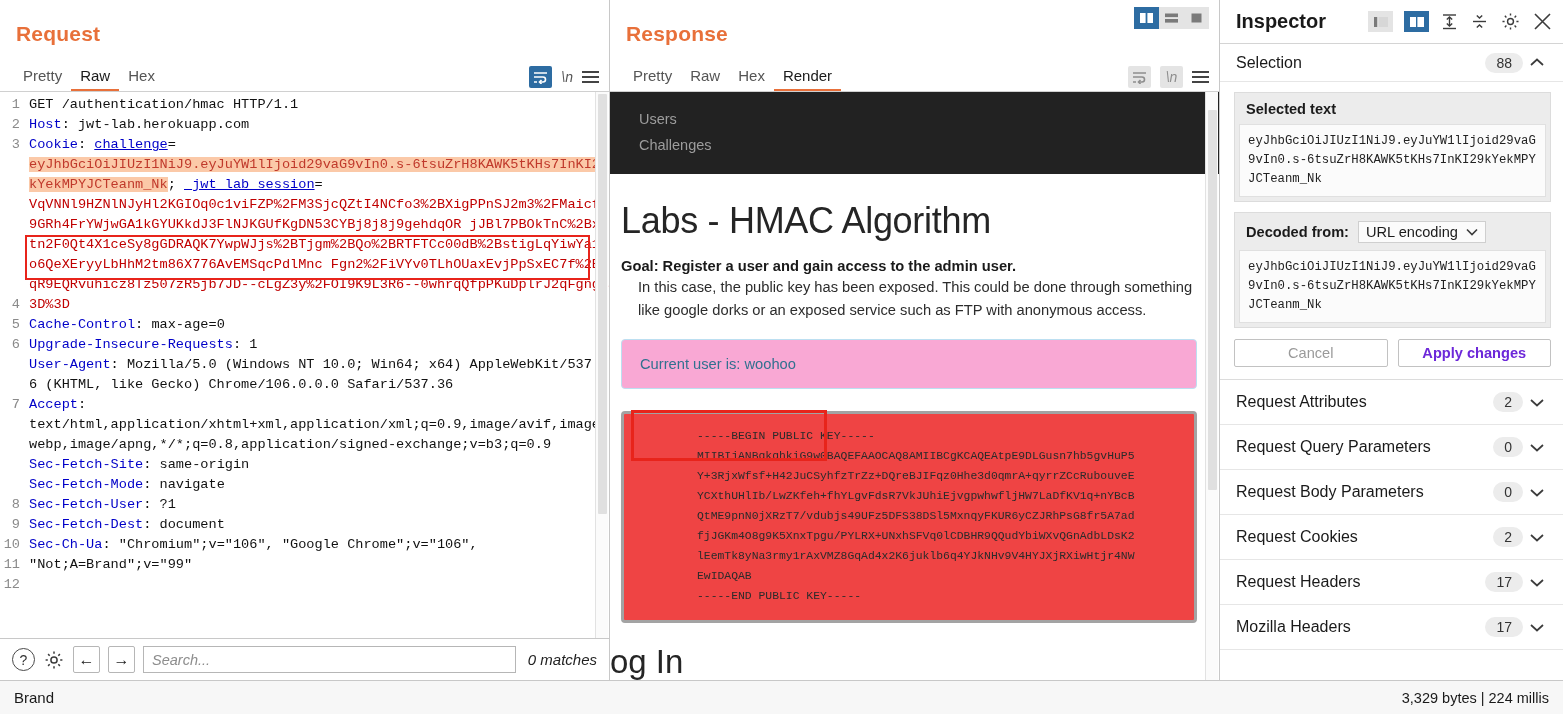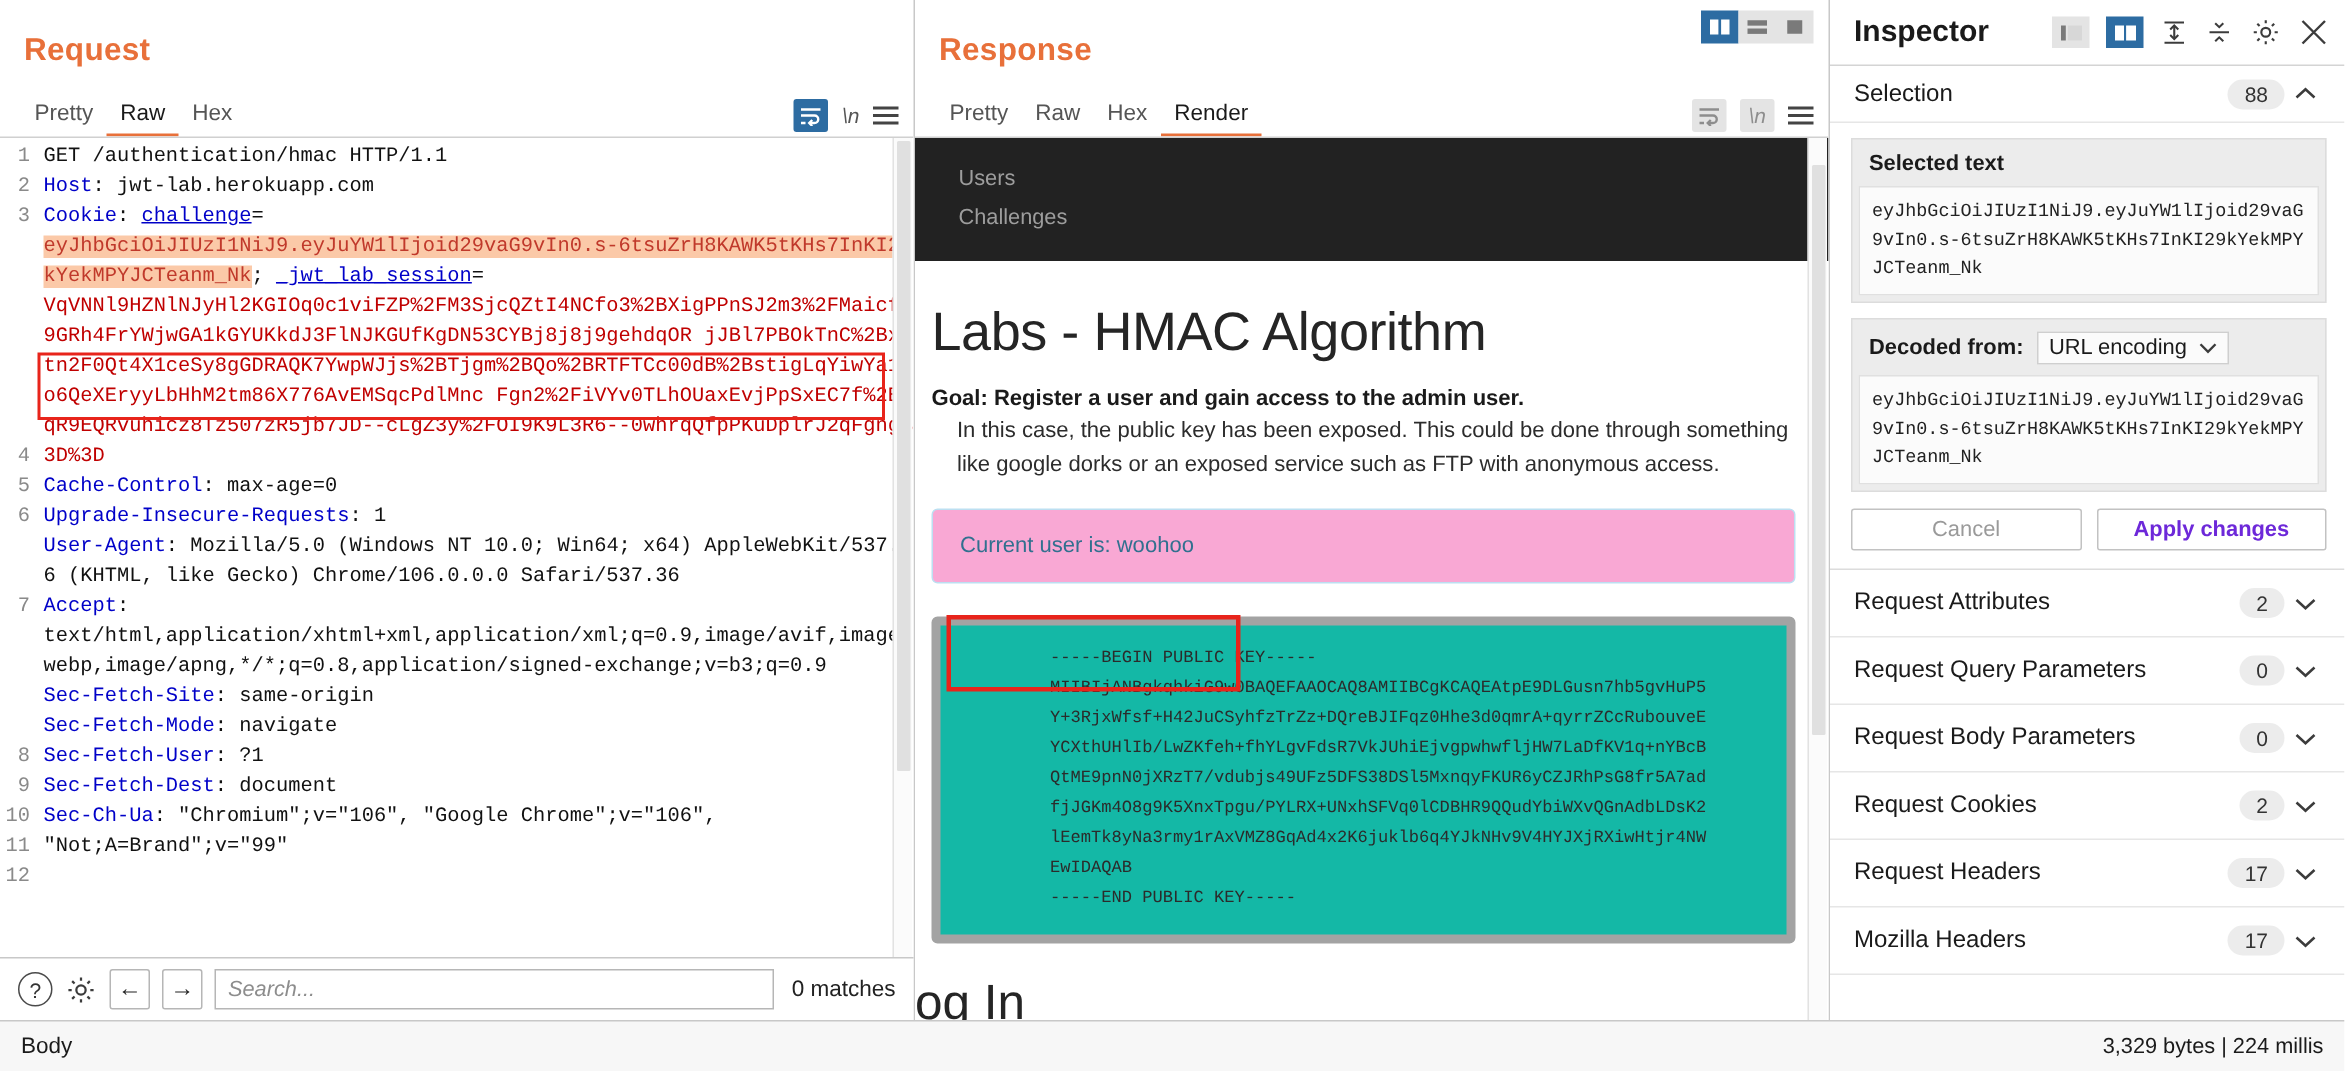--- a/index.html
+++ b/index.html
@@ -57,21 +57,21 @@
              padding: 0 12px; border-top: 1px solid #c8c8c8; background: #fff; }
   .circ-q { width: 23px; height: 23px; border: 1.7px solid #4a4a4a;
             border-radius: 50%; display: flex; align-items: center;
             justify-content: center; font-size: 14px; color: #333; cursor: pointer; }
   .navbtn { width: 27px; height: 27px; border: 1px solid #b6b6b6; background: #fff;
             display: flex; align-items: center; justify-content: center;
             font-size: 16px; color: #222; cursor: pointer; border-radius: 2px; }
   .searchbox { flex: 1; height: 27px; border: 1px solid #b6b6b6; background: #fff;
                padding: 0 8px; font-size: 14.5px; color: #8d8d8d; font-style: italic;
                display: flex; align-items: center; }
-  .matches { font-size: 15px; color: #222; padding-left: 4px; white-space: nowrap; }
+  .matches { font-size: 15px; color: #222; padding-left: 4px; white-space: nowrap; font-style: italic; }
 
   
   .res-pane { width: 610px; display: flex; flex-direction: column; min-height: 0;
               border-right: 1px solid #c8c8c8; position: relative; }
   .res-head { position: relative; }
   .toprow { position: absolute; right: 10px; top: 7px; display: flex; }
   .vtog { width: 25px; height: 22px; display: flex; align-items: center;
           justify-content: center; cursor: pointer; background: #e4e4e4; }
   .vtog.sel { background: #2d6ca2; }
   .render-area { flex: 1; min-height: 0; overflow: hidden; position: relative;
@@ -83,21 +83,21 @@
   .h1 { font-size: 36px; font-weight: normal; color: #252525; letter-spacing: -.3px;
         margin: 14px 0 16px 0; }
   .goal { font-size: 14.7px; font-weight: bold; color: #1a1a1a; }
   .para { font-size: 14.7px; color: #2c2c2c; line-height: 23px;
           padding-left: 17px; margin-top: 2px; }
   .alert { margin-top: 17px; background: #f9a8d4; border: 1px solid #bcdff1;
            border-radius: 4px; padding: 16px 18px; font-size: 14.7px;
            color: #31708f; position: relative; }
   .alert-box { position: absolute; left: 21px; top: 318px; width: 196px; height: 51px;
                border: 3px solid #e8241b; pointer-events: none; }
-  .pre { margin-top: 22px; background: #14b8a6; border: 6px solid #a3a3a3;
+  .pre { margin-top: 22px; background: #ef4444; border: 3px solid #a3a3a3;
          border-radius: 4px; padding: 12px 10px 14px 10px; }
   .pre pre { font-family: "Liberation Mono", monospace; font-size: 11.4px;
              line-height: 20px; color: #2b2b2b; padding-left: 63px; }
   .login-h { font-size: 33px; color: #252525; margin: 20px 0 4px -11px; }
   .uname { font-size: 14.6px; font-weight: bold; color: #1a1a1a; margin-left: -11px; }
 
   
   .insp { flex: 1; display: flex; flex-direction: column; min-height: 0;
           background: #fff; }
   .insp-head { display: flex; align-items: center; height: 44px; padding: 0 10px 0 16px;
@@ -459,16 +459,16 @@
               <svg width="16" height="11" viewBox="0 0 16 11">
                 <path d="M2 3l6 5.5L14 3" stroke="#3c3c3c" stroke-width="1.7" fill="none"></path>
               </svg>
             </div>
       </div>
     </div>
   </div>
  </div>
 
  <div class="statusbar">
-   <div class="st-left">Body</div>
+   <div class="st-left">Brand</div>
    <div class="st-right">3,329 bytes | 224 millis</div>
  </div>
 </div>
 
 </body></html>

